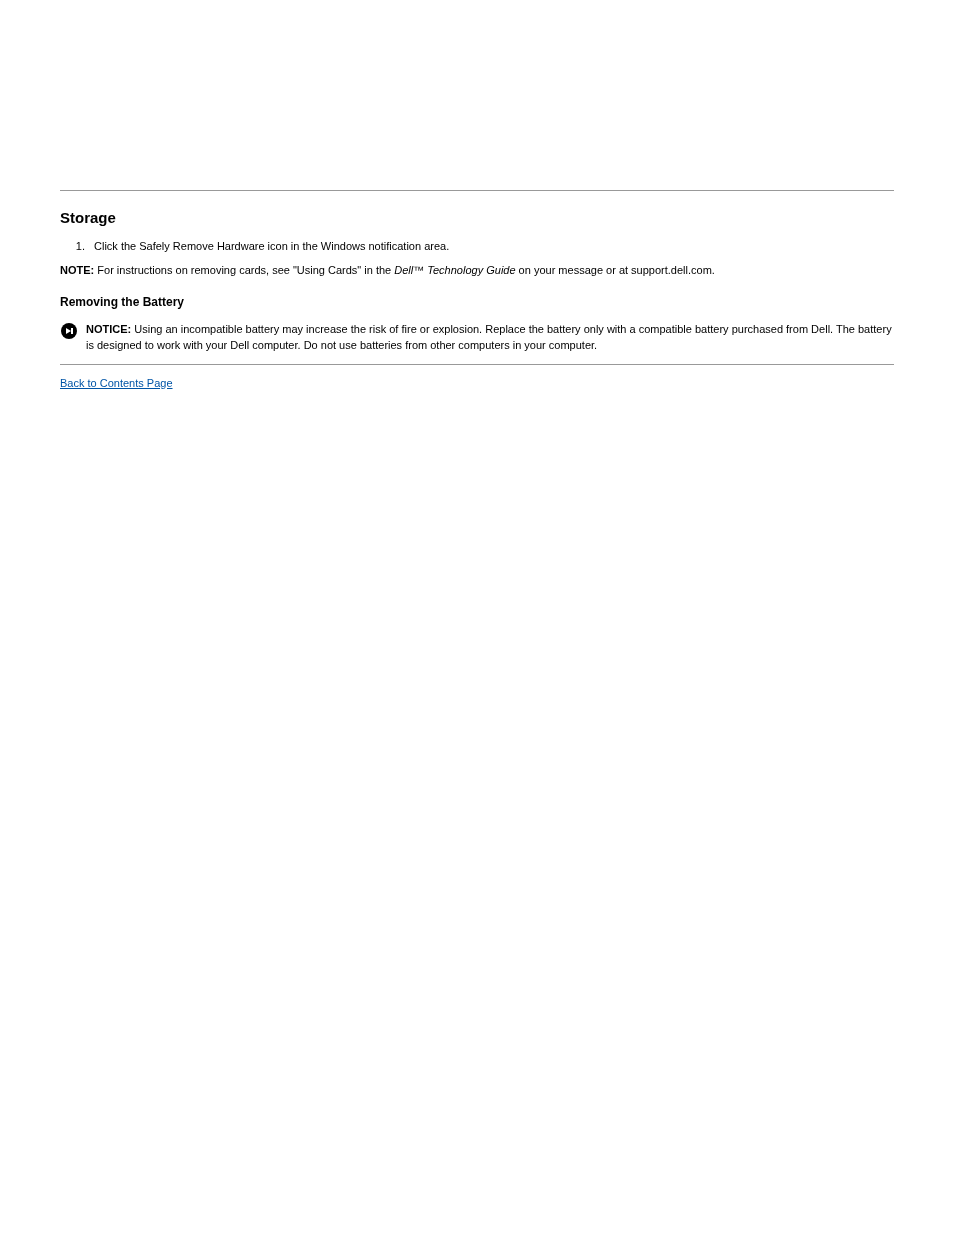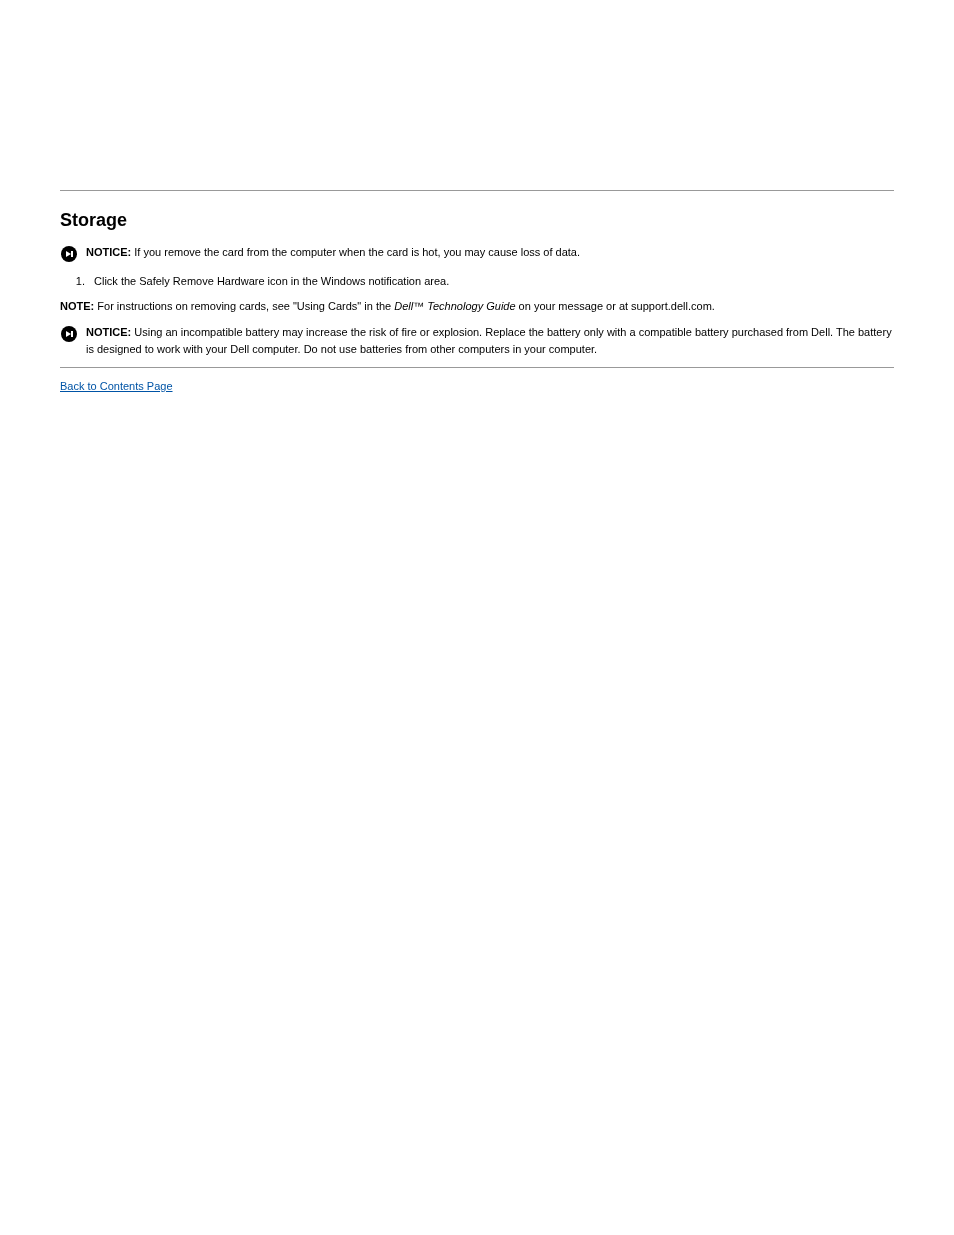--- a/index.html
+++ b/index.html
@@ -19,21 +19,21 @@
     }
     .content {
       padding-top: 140px;
     }
     hr {
       border: none;
       border-top: 1px solid #999;
       margin: 10px 0;
     }
     .section-title {
-      font-size: 18px;
+      font-size: 15px;
       font-weight: bold;
       margin-top: 16px;
       margin-bottom: 8px;
     }
     .subsection-title {
       font-size: 12px;
       font-weight: bold;
       margin-top: 14px;
       margin-bottom: 6px;
     }
@@ -77,42 +77,31 @@
     }
   </style>
 </head>
 <body>
 
 <div class="content">
   <hr>
 
   <div class="section-title">Storage</div>
 
-  <div class="notice-block">
-    <span class="notice-icon">
-      <svg width="18" height="18" viewBox="0 0 18 18">
-        <circle cx="9" cy="9" r="8" fill="#000"></circle>
-        <path d="M 6 6 L 11 9 L 6 12 Z" fill="#fff"></path>
-        <rect x="11" y="6" width="2" height="6" fill="#fff"></rect>
-      </svg>
-    </span>
-    <div class="notice-text">
-      <span class="notice-label">NOTICE:</span><span> If you remove the card from the computer when the card is hot, you may cause loss of data.</span>
-    </div>
-  </div>
 
   <ol>
     <li>Click the Safely Remove Hardware icon in the Windows notification area.</li>
   </ol>
 
   <p>
     <span class="notice-label">NOTE:</span><span> For instructions on removing cards, see "Using Cards" in the </span><span class="italic">Dell™ Technology Guide</span><span> on your message or at support.dell.com.</span>
   </p>
 
 
+  <div class="subsection-title">Removing the Battery</div>
 
   <div class="notice-block">
     <span class="notice-icon">
       <svg width="18" height="18" viewBox="0 0 18 18">
         <circle cx="9" cy="9" r="8" fill="#000"></circle>
         <path d="M 6 6 L 11 9 L 6 12 Z" fill="#fff"></path>
         <rect x="11" y="6" width="2" height="6" fill="#fff"></rect>
       </svg>
     </span>
     <div class="notice-text">

